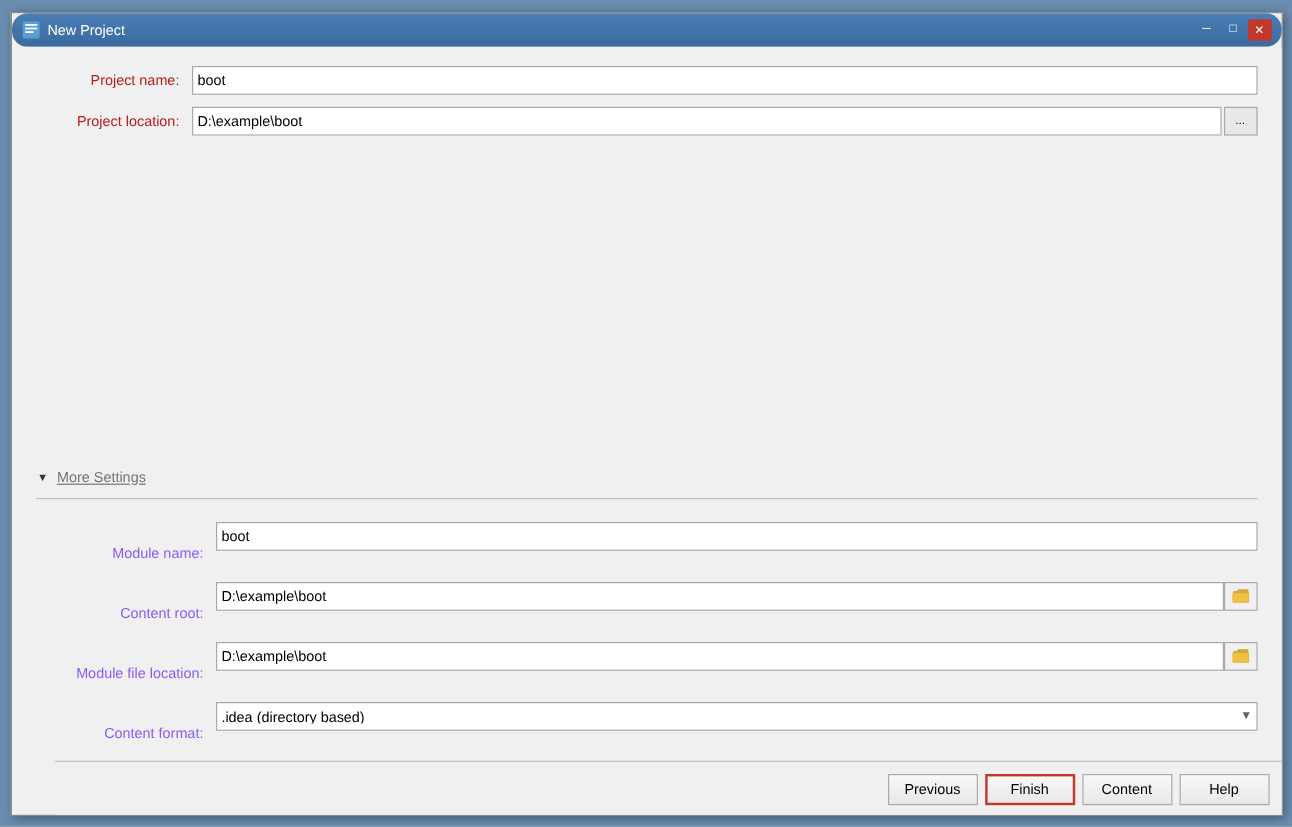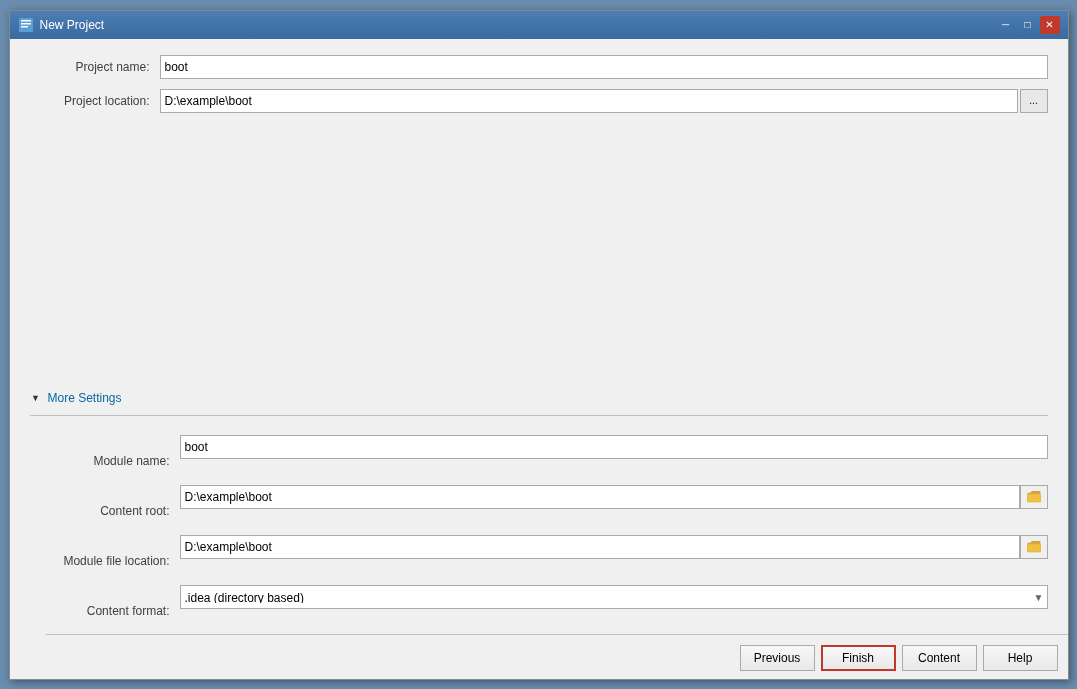--- a/index.html
+++ b/index.html
@@ -33,20 +33,21 @@
     .title-bar {
       background: linear-gradient(to bottom, #4a7eb5 0%, #3a6a9f 100%);
       height: 28px;
       display: flex;
       align-items: center;
       padding: 0 8px;
       color: white;
       font-size: 12px;
       font-weight: normal;
       flex-shrink: 0;
+      border-radius: 13px;
     }
 
     .title-bar-icon {
       width: 16px;
       height: 16px;
       margin-right: 6px;
       flex-shrink: 0;
     }
 
     .title-bar-title {
@@ -90,21 +91,21 @@
       display: flex;
       align-items: center;
       margin-bottom: 10px;
     }
 
     .form-label {
       width: 130px;
       text-align: right;
       padding-right: 10px;
       font-size: 12px;
-      color: #404040;
+      color: #b91c1c;
       flex-shrink: 0;
     }
 
     .form-input {
       flex: 1;
       height: 24px;
       border: 1px solid #aaa;
       background: white;
       padding: 0 4px;
       font-size: 12px;
@@ -146,21 +147,22 @@
       margin-right: 6px;
       display: flex;
       align-items: center;
       justify-content: center;
       font-size: 9px;
       color: #333;
     }
 
     .more-settings-label {
       font-size: 12px;
-      color: #0369a1;
+      color: #737373;
+      text-decoration: underline;
     }
 
     .separator-line {
       border: none;
       border-top: 1px solid #c0c0c0;
       margin-bottom: 10px;
     }
 
     .settings-grid {
       display: flex;
@@ -171,21 +173,21 @@
     .settings-row {
       display: flex;
       align-items: center;
     }
 
     .settings-label {
       width: 150px;
       text-align: right;
       padding-right: 10px;
       font-size: 12px;
-      color: #404040;
+      color: #8b5cf6;
       flex-shrink: 0;
       margin-top: 28px;
     }
 
     .settings-input {
       flex: 1;
       height: 24px;
       border: 1px solid #aaa;
       background: white;
       padding: 0 4px;

